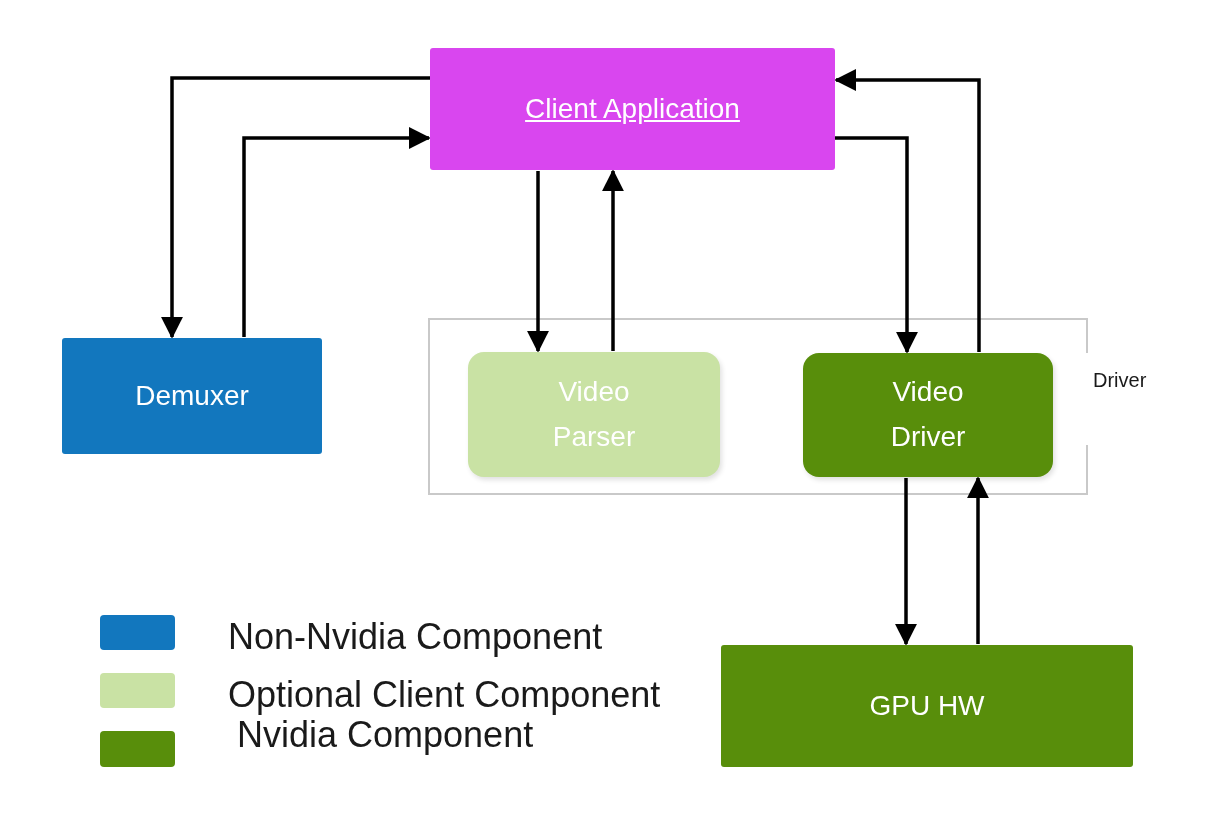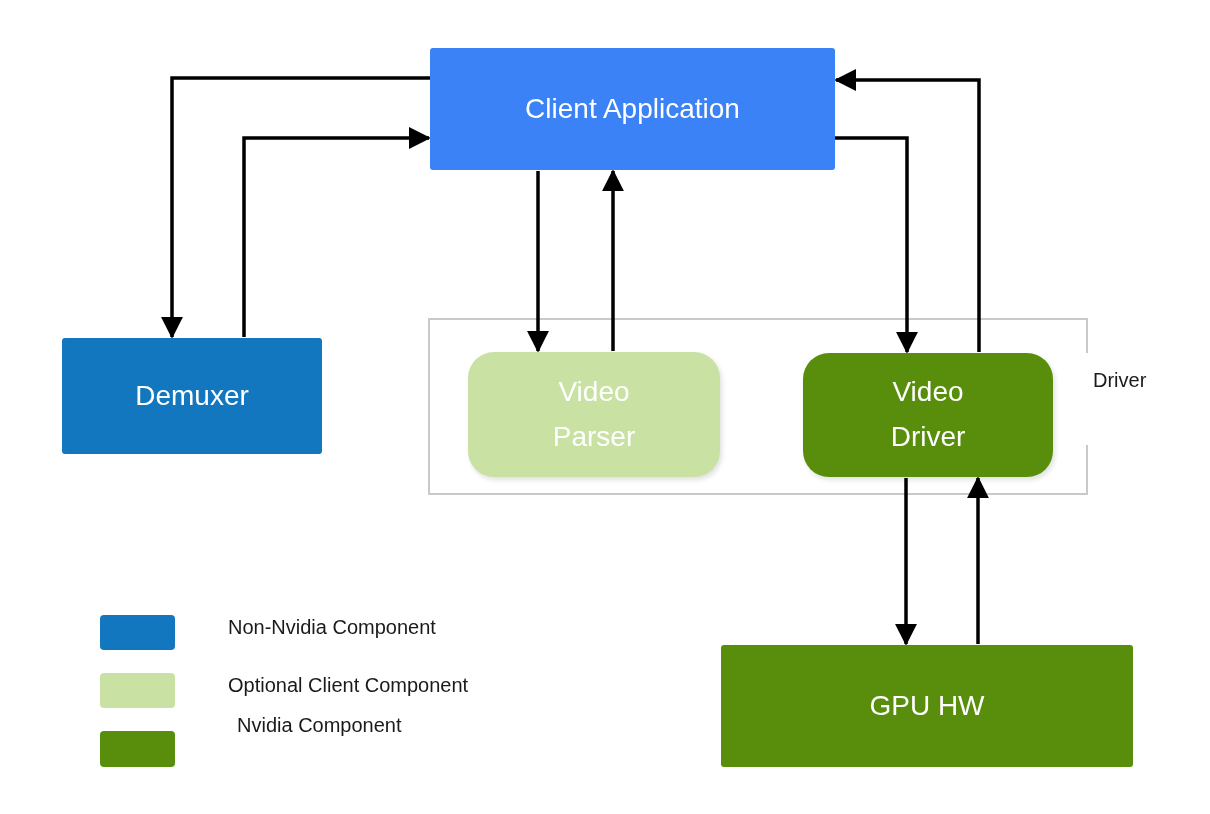--- a/index.html
+++ b/index.html
@@ -22,21 +22,21 @@
     align-items: center;
     justify-content: center;
     color: #ffffff;
     font-size: 28px;
     line-height: 1.6;
     text-align: center;
     z-index: 3;
   }
   .rect-node { border-radius: 3px; }
   .round-node {
-    border-radius: 26px;
+    border-radius: 16px;
     box-shadow: 2px 3px 5px rgba(0,0,0,0.12);
   }
   #client-app   { left: 430px; top: 48px;  width: 405px; height: 122px; }
   #demuxer      { left: 62px;  top: 338px; width: 260px; height: 116px; }
   #video-parser { left: 468px; top: 352px; width: 252px; height: 125px; }
   #video-decoder{ left: 803px; top: 353px; width: 250px; height: 124px; }
   #gpu-hw       { left: 721px; top: 645px; width: 412px; height: 122px; }
 
   #driver-rect {
     position: absolute;
@@ -72,21 +72,21 @@
     width: 75px;
     border-radius: 4px;
   }
   #legend-swatch-0 { top: 615px; height: 35px; }
   #legend-swatch-1 { top: 673px; height: 35px; }
   #legend-swatch-2 { top: 731px; height: 36px; }
   .legend-label {
     position: absolute;
     left: 228px;
     color: #1a1a1a;
-    font-size: 20px;
+    font-size: 36px;
     white-space: nowrap;
   }
   #legend-label-0 { top: 616px; }
   #legend-label-1 { top: 674px; }
   #legend-label-2 { top: 702px; left: 237px; margin-top: 12px; }
 </style>
 </head>
 <body>
 
 <div id="canvas">
@@ -104,21 +104,21 @@
       <polyline points="244,337 244,138 429,138" marker-end="url(#ah)"></polyline>
       <polyline points="538,171 538,351" marker-end="url(#ah)"></polyline>
       <polyline points="613,351 613,171" marker-end="url(#ah)"></polyline>
       <polyline points="835,138 907,138 907,352" marker-end="url(#ah)"></polyline>
       <polyline points="979,352 979,80 836,80" marker-end="url(#ah)"></polyline>
       <polyline points="906,478 906,644" marker-end="url(#ah)"></polyline>
       <polyline points="978,644 978,478" marker-end="url(#ah)"></polyline>
     </g>
   </svg>
 
-  <div class="node rect-node" id="client-app" style="background-color: #3b82f6;">
+  <div class="node rect-node" id="client-app" style="background-color: #d946ef; text-decoration: underline;">
     <span>Client Application</span>
   </div>
 
   <div class="node rect-node" id="demuxer" style="background-color: rgb(18, 119, 190);">
     <span>Demuxer</span>
   </div>
 
   <div class="node round-node" id="video-parser" style="background-color: rgb(201, 226, 164);">
     <span>Video</span>
     <span>Parser</span>

